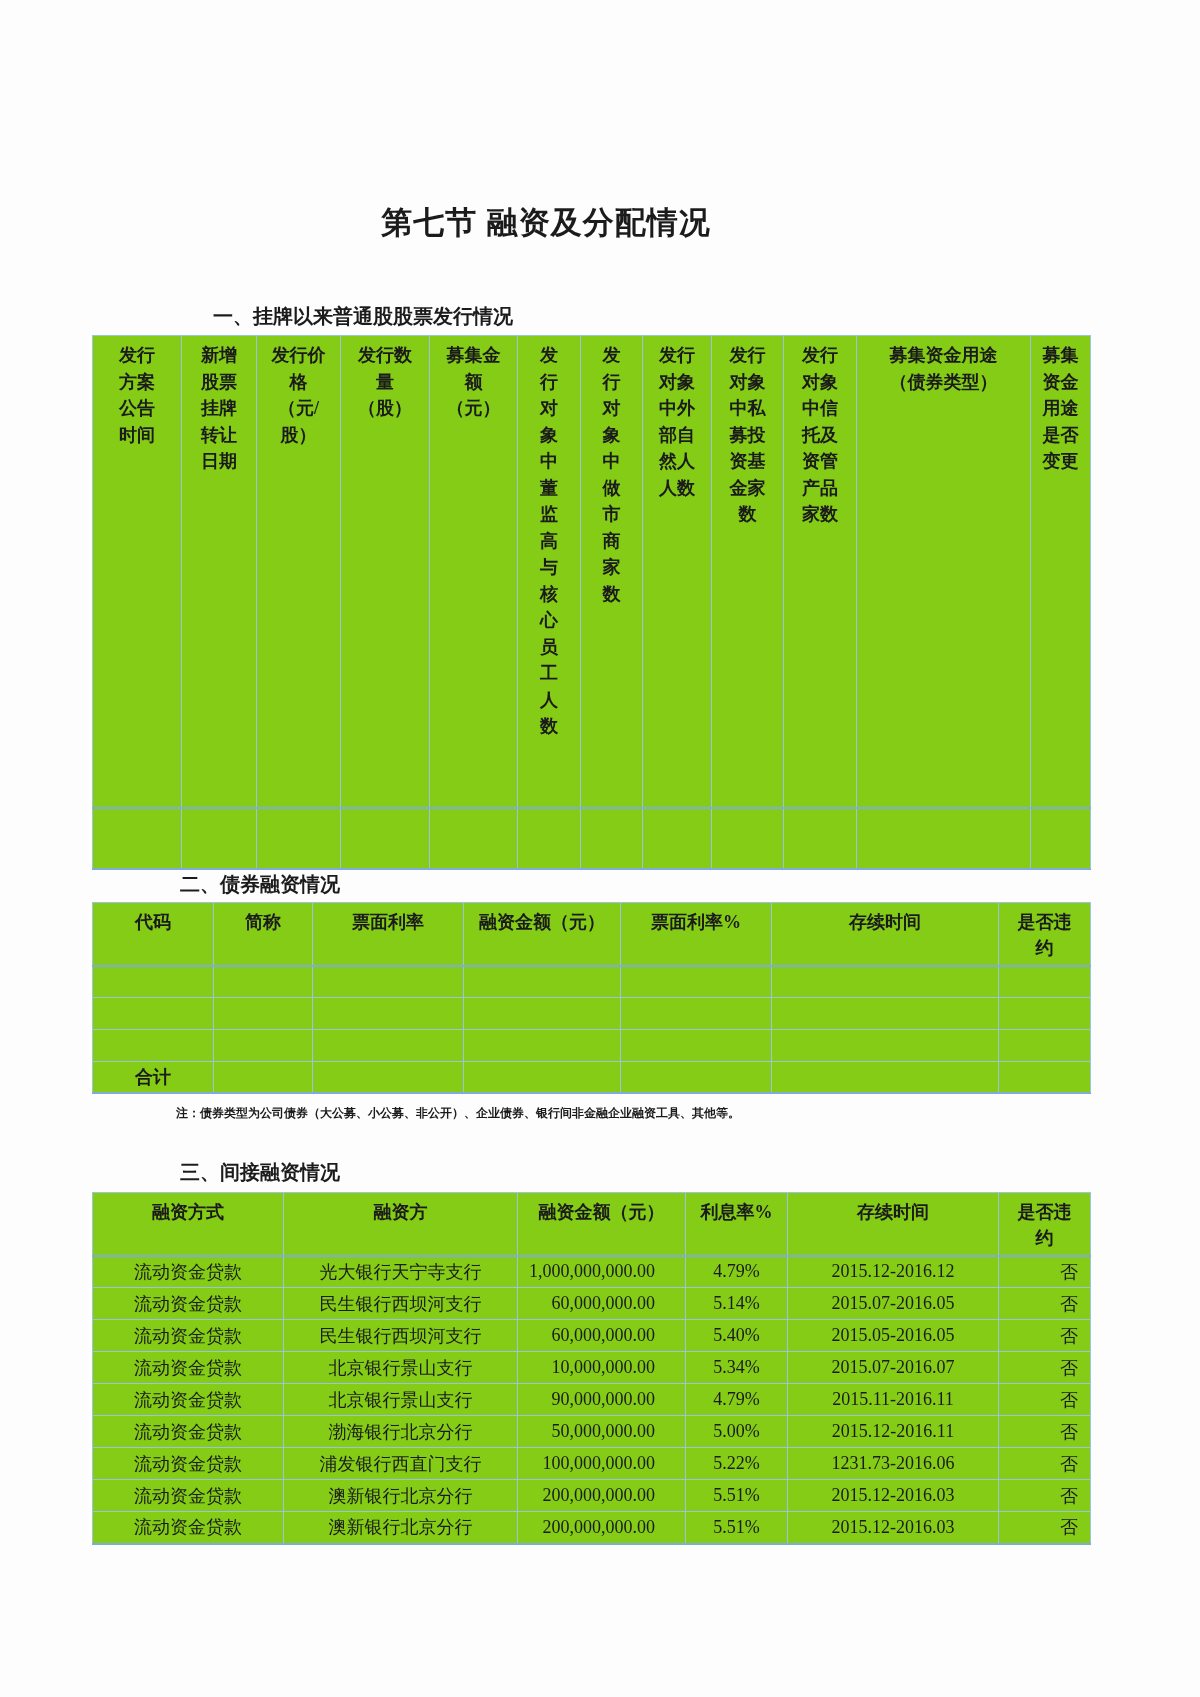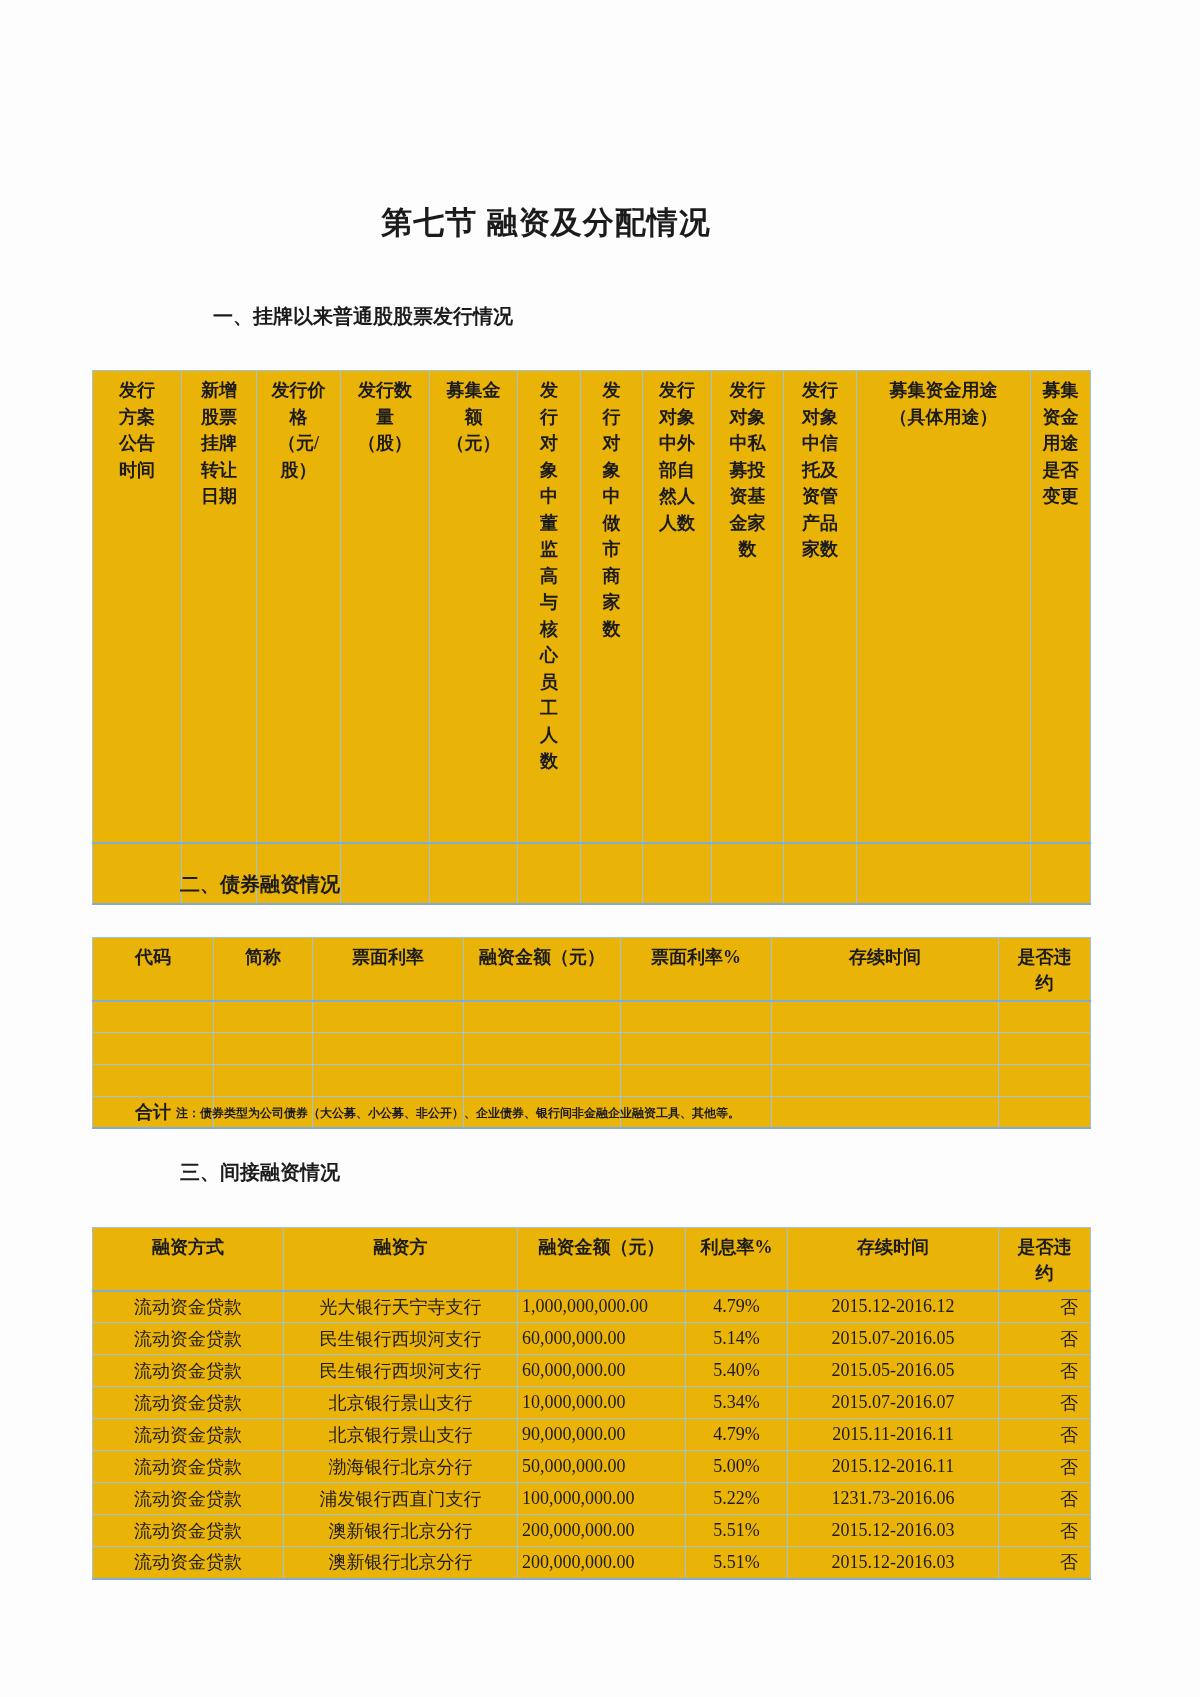--- a/index.html
+++ b/index.html
@@ -34,22 +34,21 @@
   #heading-3{top:1160px;}
   .note{
     position:absolute;left:176px;top:1102px;
     font-family:"Liberation Sans","DejaVu Sans",sans-serif;
     font-weight:700;font-size:12px;line-height:22px;
     white-space:nowrap;
   }
   table{
     position:absolute;left:92px;width:998px;
     border-collapse:collapse;table-layout:fixed;
-    background:#eab308;
-    margin-top:35px;
+    background:#84cc16;
   }
   #table1{top:335px;}
   #table2{top:902px;}
   #table3{top:1192px;}
   th,td{
     border:1px solid var(--border);
     overflow:hidden;
   }
   th{
     font-weight:700;
@@ -72,21 +71,21 @@
   #table1 th{line-height:26.5px;}
   #table1 .empty-row{height:61px;}
 
   #table2 thead tr{height:63px;}
   #table2 .empty-row{height:32px;}
   #table2 .total-row{height:31px;}
   #table2 .total-row td:first-child{font-weight:700;}
 
   #table3 thead tr{height:63px;}
   #table3 tbody tr{height:32px;}
-  #table3 td:nth-child(3){text-align:left;padding-right:10px;}
+  #table3 td:nth-child(3){text-align:right;padding-right:30px;}
   #table3 td:nth-child(6){text-align:right;padding-right:12px;}
 
   .page-number{
     position:absolute;top:1552px;left:0;width:100%;
     text-align:center;font-size:17px;
   }
 </style>
 </head>
 <body>
 
@@ -171,21 +170,21 @@
 金家
 数</th>
           <th>发行
 对象
 中信
 托及
 资管
 产品
 家数</th>
           <th>募集资金用途
-（具体用途）</th>
+（债券类型）</th>
           <th>募集
 资金
 用途
 是否
 变更</th>
         </tr>
       </thead>
     <tbody>
         <tr class="empty-row">
           <td></td>

